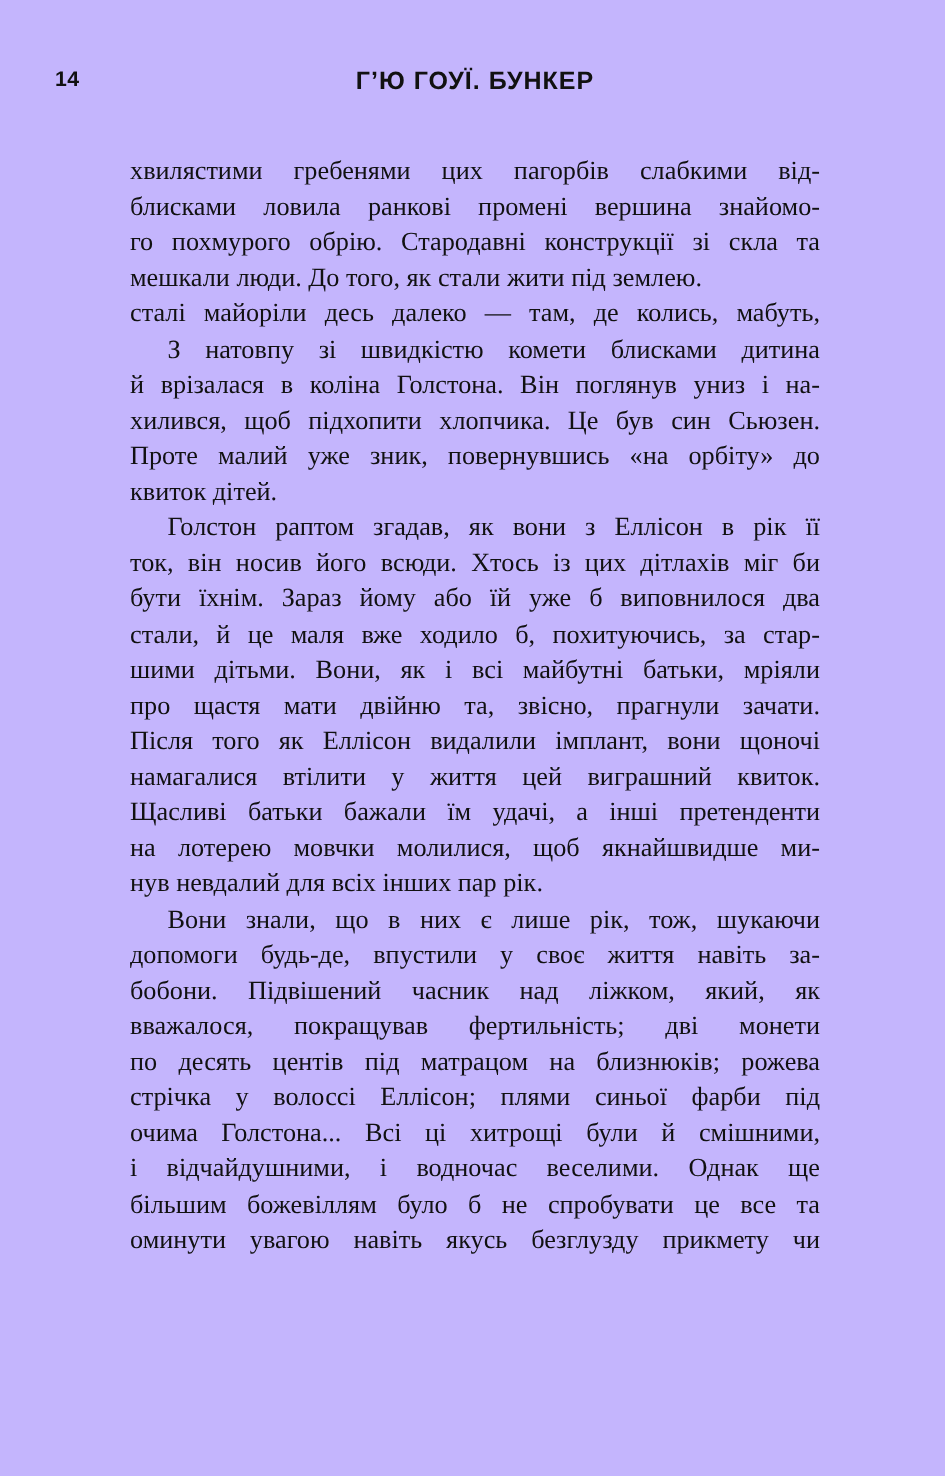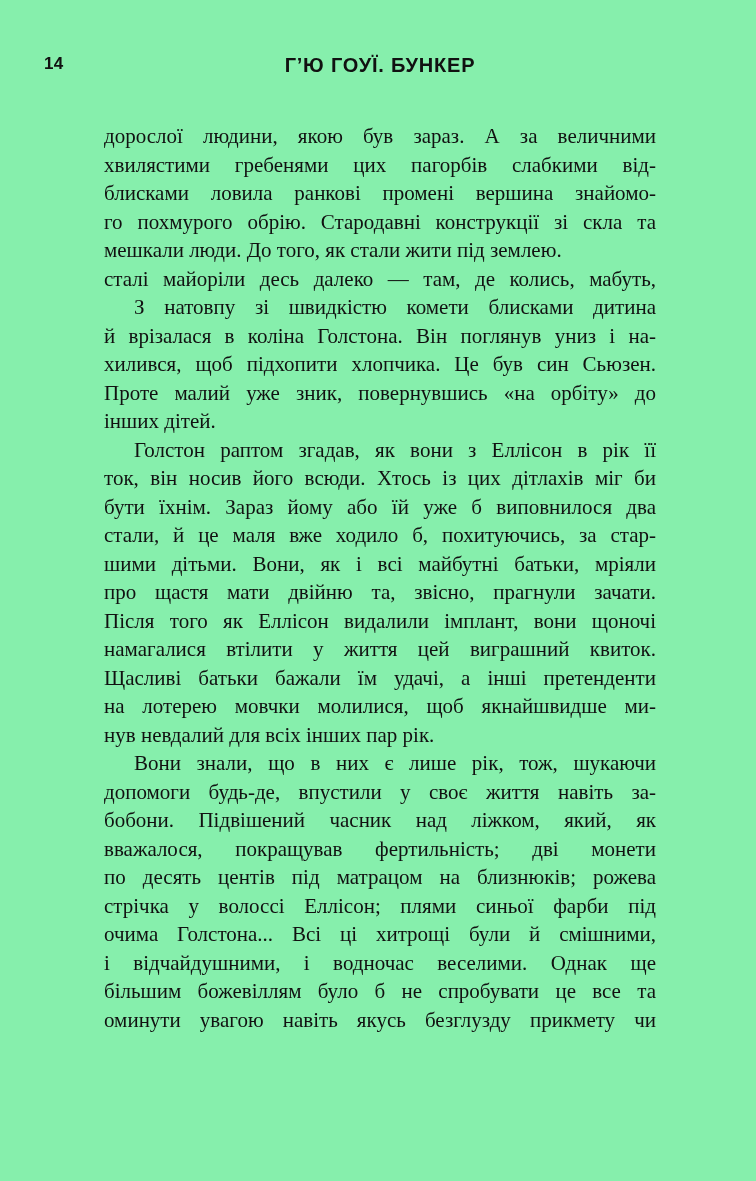--- a/index.html
+++ b/index.html
@@ -1,21 +1,21 @@
 <!DOCTYPE html>
 <html lang="uk"><head>
 <meta charset="utf-8">
 <style>
   * { margin: 0; padding: 0; box-sizing: border-box; }
   html, body { background: #ffffff; }
   .page {
     position: relative;
     width: 756px;
     height: 1181px;
-    background: #86efac;
+    background: #c4b5fd;
     overflow: hidden;
     font-family: "Liberation Serif", serif;
     color: #0a0a0a;
   }
   .page-header {
     position: absolute;
     top: 54px;
     left: 0;
     width: 756px;
     height: 22px;
@@ -63,33 +63,32 @@
 </head>
 <body>
 
 <div class="page">
   <div class="page-header">
     <div class="page-number">14</div>
     <div class="running-head">Г’Ю ГОУЇ. БУНКЕР</div>
   </div>
   <div class="text-block">
       <div class="paragraph">
-        <div class="line">дорослої людини, якою був зараз. А за величними</div>
         <div class="line">хвилястими гребенями цих пагорбів слабкими від-</div>
         <div class="line">блисками ловила ранкові промені вершина знайомо-</div>
         <div class="line">го похмурого обрію. Стародавні конструкції зі скла та</div>
         <div class="line last">мешкали люди. До того, як стали жити під землею.</div>
         <div class="line">сталі майоріли десь далеко — там, де колись, мабуть,</div>
       </div>
       <div class="paragraph">
         <div class="line indent">З натовпу зі швидкістю комети блисками дитина</div>
         <div class="line">й врізалася в коліна Голстона. Він поглянув униз і на-</div>
         <div class="line">хилився, щоб підхопити хлопчика. Це був син Сьюзен.</div>
         <div class="line">Проте малий уже зник, повернувшись «на орбіту» до</div>
-        <div class="line last">інших дітей.</div>
+        <div class="line last">квиток дітей.</div>
       </div>
       <div class="paragraph">
         <div class="line indent">Голстон раптом згадав, як вони з Еллісон в рік її</div>
         <div class="line">ток, він носив його всюди. Хтось із цих дітлахів міг би</div>
         <div class="line">бути їхнім. Зараз йому або їй уже б виповнилося два</div>
         <div class="line">стали, й це маля вже ходило б, похитуючись, за стар-</div>
         <div class="line">шими дітьми. Вони, як і всі майбутні батьки, мріяли</div>
         <div class="line">про щастя мати двійню та, звісно, прагнули зачати.</div>
         <div class="line">Після того як Еллісон видалили імплант, вони щоночі</div>
         <div class="line">намагалися втілити у життя цей виграшний квиток.</div>

